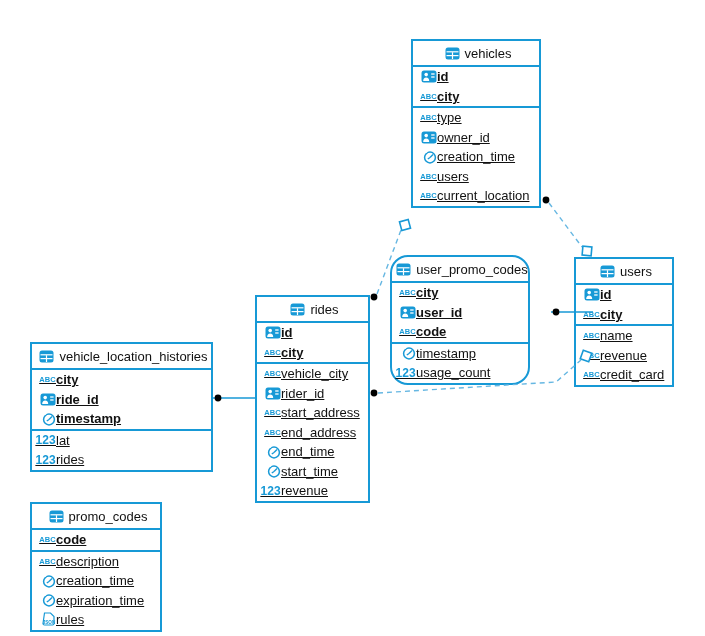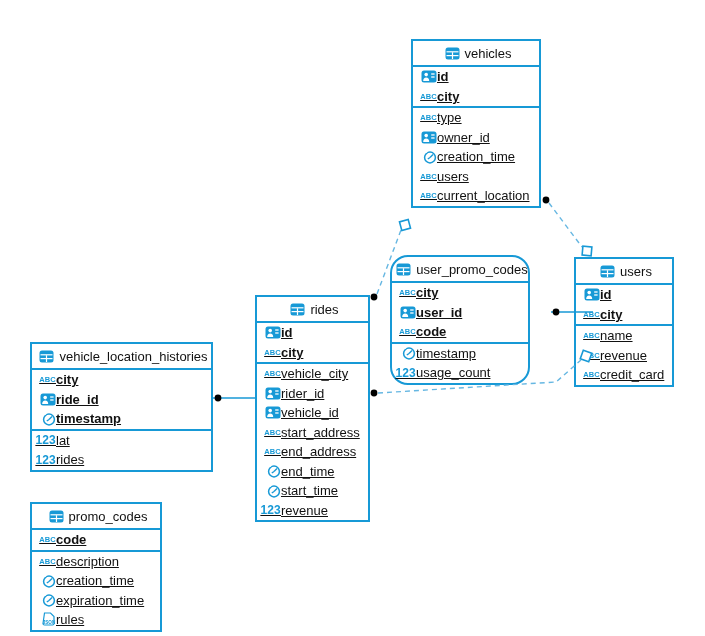--- a/index.html
+++ b/index.html
@@ -257,32 +257,20 @@
             <circle cx="5.2" cy="4.6" r="1.8" fill="#fff"></circle>
             <path d="M2.2 11 Q2.2 7.4 5.2 7.4 Q8.2 7.4 8.2 11 Z" fill="#fff"></path>
             <line x1="10.2" y1="4" x2="13.6" y2="4" stroke="#fff" stroke-width="1.3"></line>
             <line x1="10.2" y1="7" x2="13.6" y2="7" stroke="#fff" stroke-width="1.3"></line>
           </svg>
         </span>
         <span>rider_id</span>
       </div>
       <div class="col-row">
         <span class="icon-box">
-          <svg width="16" height="13" viewBox="0 0 16 13">
-            <rect x="0.5" y="0.5" width="15" height="12" rx="2.5" fill="#1799d6"></rect>
-            <circle cx="5.2" cy="4.6" r="1.8" fill="#fff"></circle>
-            <path d="M2.2 11 Q2.2 7.4 5.2 7.4 Q8.2 7.4 8.2 11 Z" fill="#fff"></path>
-            <line x1="10.2" y1="4" x2="13.6" y2="4" stroke="#fff" stroke-width="1.3"></line>
-            <line x1="10.2" y1="7" x2="13.6" y2="7" stroke="#fff" stroke-width="1.3"></line>
-          </svg>
-        </span>
-        <span>vehicle_id</span>
-      </div>
-      <div class="col-row">
-        <span class="icon-box">
           <span class="icon-text">ABC</span>
         </span>
         <span>start_address</span>
       </div>
       <div class="col-row">
         <span class="icon-box">
           <span class="icon-text">ABC</span>
         </span>
         <span>end_address</span>
       </div>

